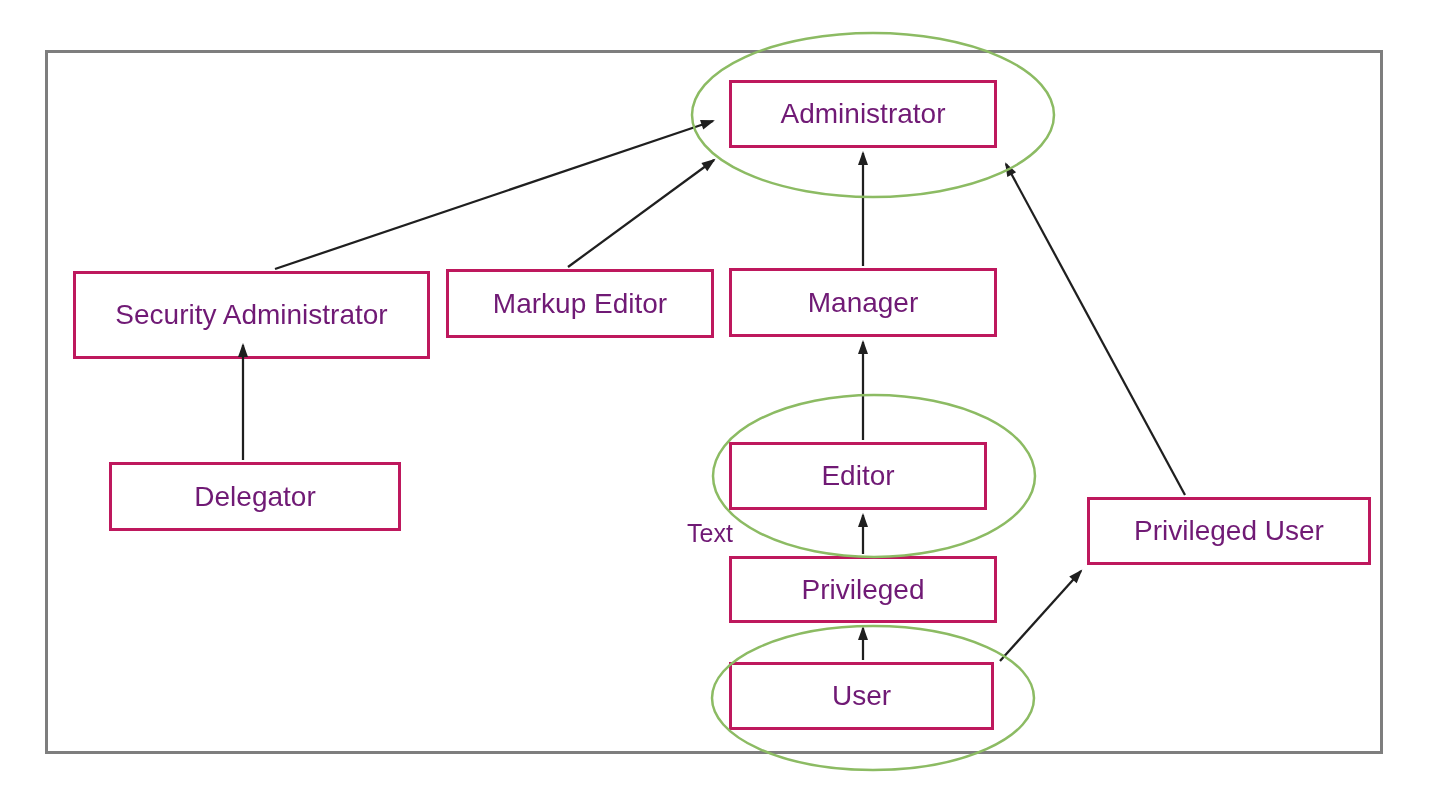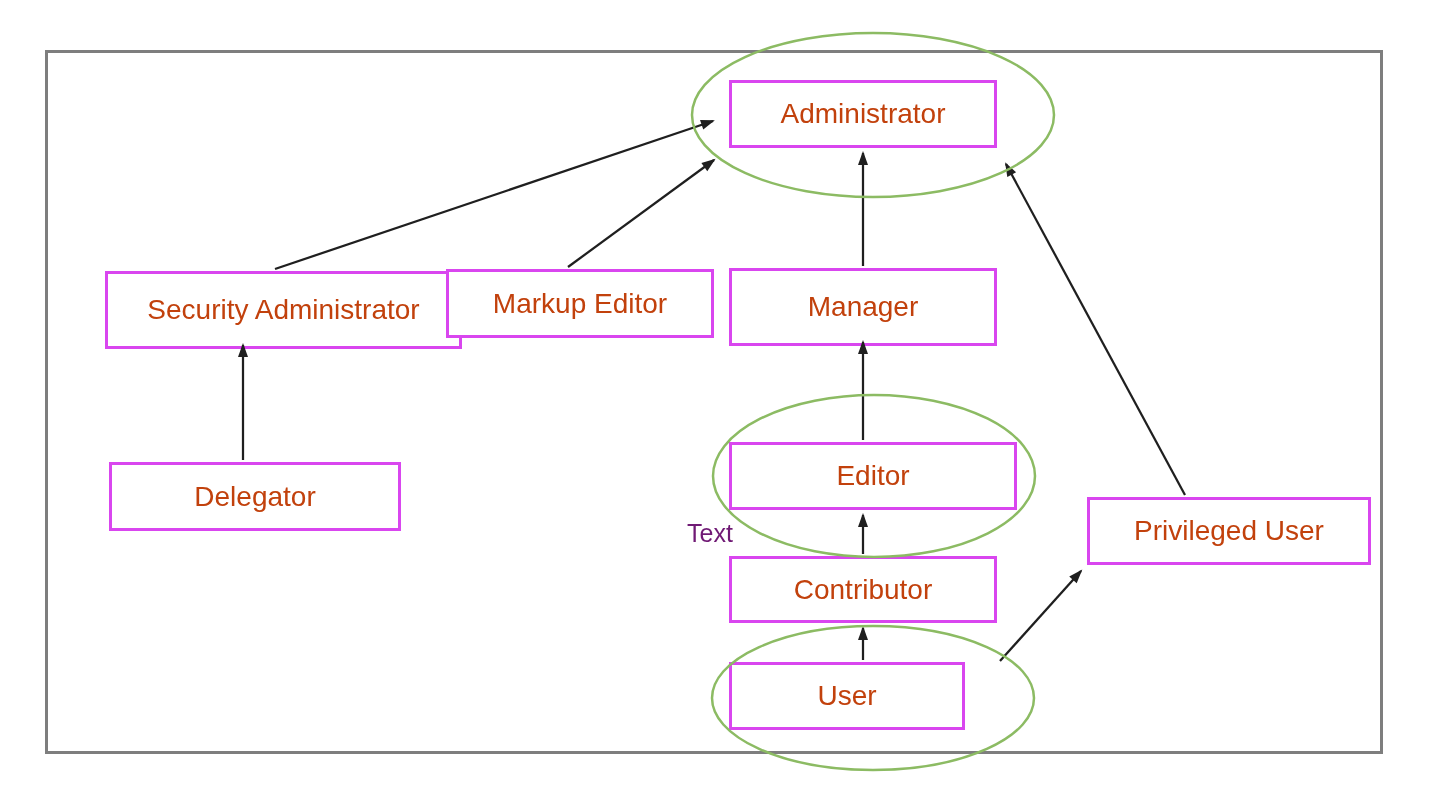--- a/index.html
+++ b/index.html
@@ -21,27 +21,27 @@
     top: 50px;
     width: 1338px;
     height: 704px;
     border: 3px solid #7e7e7e;
     box-sizing: border-box;
     background: #ffffff;
   }
   .node {
     position: absolute;
     background: #ffffff;
-    border: 3px solid #d946ef;
+    border: 3px solid #be185d;
     box-sizing: border-box;
     display: flex;
     align-items: center;
     justify-content: center;
     font-size: 28px;
-    color: #c2410c;
+    color: #701a75;
     white-space: nowrap;
     z-index: 2;
   }
   .free-text {
     position: absolute;
     left: 687px;
     top: 519px;
     font-size: 25px;
     color: #701a75;
     z-index: 2;
@@ -68,33 +68,33 @@
 </style>
 </head>
 <body>
 
 <div class="canvas">
 
   <div class="frame"></div>
 
   <div class="node" style="left:729px; top:80px;  width:268px; height:68px;">Administrator</div>
 
-  <div class="node" style="left:73px;  top:271px; width:357px; height:78px;margin-left:32px;">Security Administrator</div>
+  <div class="node" style="left:73px;  top:271px; width:357px; height:88px;">Security Administrator</div>
 
   <div class="node" style="left:446px; top:269px; width:268px; height:69px;">Markup Editor</div>
 
-  <div class="node" style="left:729px; top:268px; width:268px; height:78px;">Manager</div>
+  <div class="node" style="left:729px; top:268px; width:268px; height:69px;">Manager</div>
 
   <div class="node" style="left:109px; top:462px; width:292px; height:69px;">Delegator</div>
 
-  <div class="node" style="left:729px; top:442px; width:288px; height:68px;">Editor</div>
+  <div class="node" style="left:729px; top:442px; width:258px; height:68px;">Editor</div>
 
-  <div class="node" style="left:729px; top:556px; width:268px; height:67px;">Contributor</div>
+  <div class="node" style="left:729px; top:556px; width:268px; height:67px;">Privileged</div>
 
-  <div class="node" style="left:729px; top:662px; width:236px; height:68px;">User</div>
+  <div class="node" style="left:729px; top:662px; width:265px; height:68px;">User</div>
 
   <div class="node" style="left:1087px; top:497px; width:284px; height:68px;">Privileged User</div>
 
   <div class="free-text">Text</div>
 
   <svg class="overlay" viewBox="0 0 1432 792" xmlns="http://www.w3.org/2000/svg">
     <defs>
       <marker id="ah" markerUnits="userSpaceOnUse" markerWidth="18" markerHeight="14" refX="14" refY="7" orient="auto">
         <path d="M2,2 L16,7 L2,12 Z" fill="#1f1f1f"></path>
       </marker>

